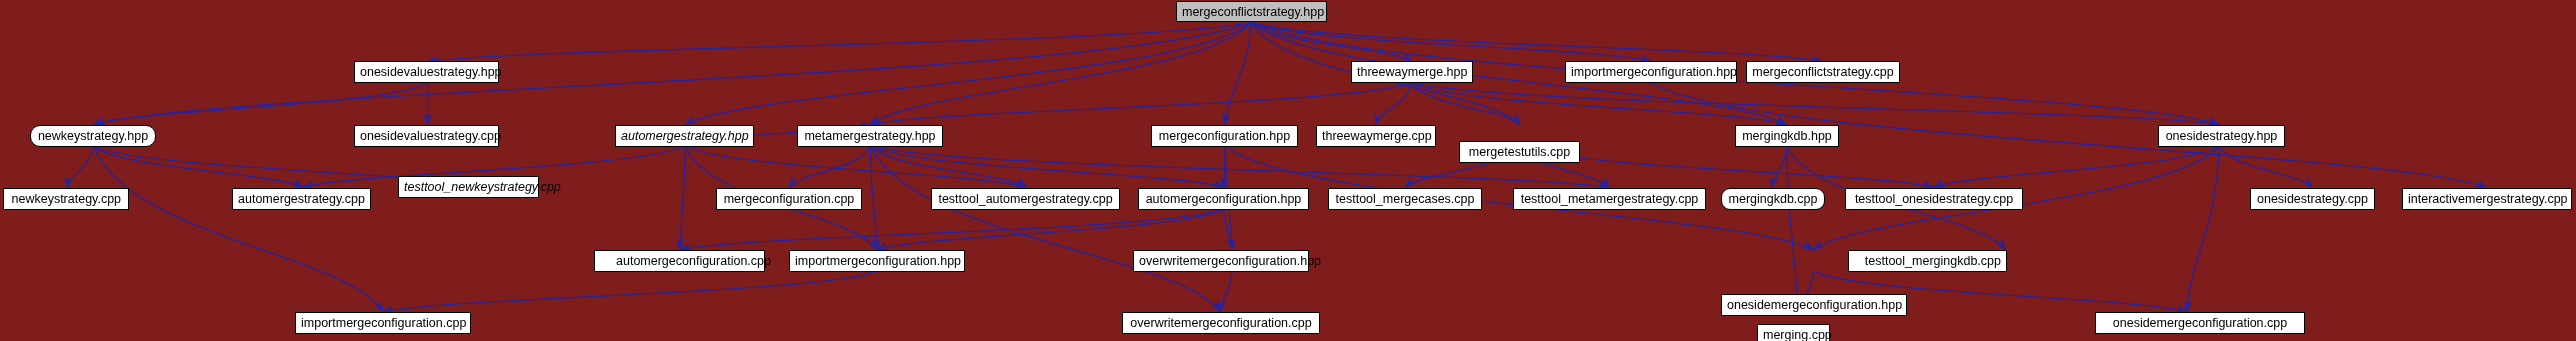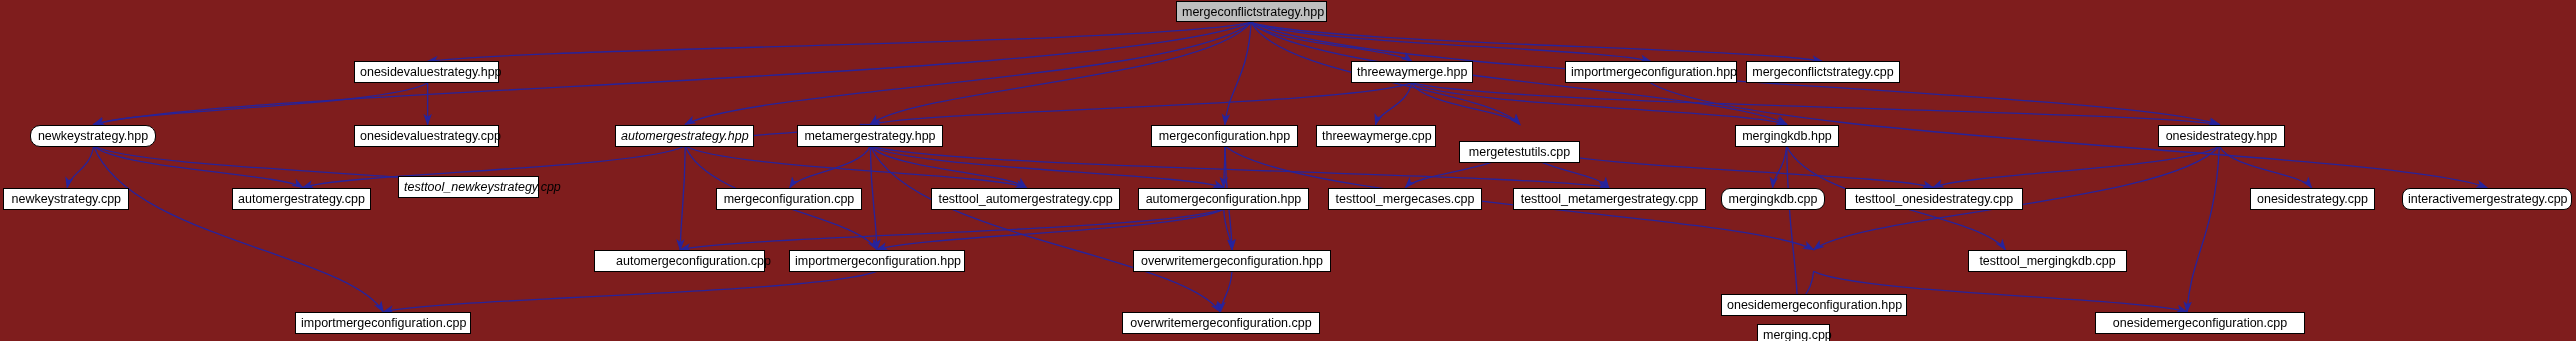--- a/index.html
+++ b/index.html
@@ -115,25 +115,25 @@
       <div class="node" style="left: 232px; top: 188px; width: 139px;">automergestrategy.cpp</div>
       <div class="node" style="left: 398px; top: 176px; width: 141px; font-style: italic;">testtool_newkeystrategy.cpp</div>
       <div class="node" style="left: 716px; top: 188px; width: 146px;">mergeconfiguration.cpp</div>
       <div class="node" style="left: 931px; top: 188px; width: 189px;">testtool_automergestrategy.cpp</div>
       <div class="node" style="left: 1138px; top: 188px; width: 171px;">automergeconfiguration.hpp</div>
       <div class="node" style="left: 1328px; top: 188px; width: 154px;">testtool_mergecases.cpp</div>
       <div class="node" style="left: 1513px; top: 188px; width: 193px;">testtool_metamergestrategy.cpp</div>
       <div class="node" style="left: 1721px; top: 188px; width: 104px; border-radius: 9px;">mergingkdb.cpp</div>
       <div class="node" style="left: 1845px; top: 188px; width: 178px;">testtool_onesidestrategy.cpp</div>
       <div class="node" style="left: 2250px; top: 188px; width: 125px;">onesidestrategy.cpp</div>
-      <div class="node" style="left: 2402px; top: 188px; width: 170px; border-radius: 8px;">interactivemergestrategy.cpp</div>
+      <div class="node" style="left: 2402px; top: 188px; width: 170px;">interactivemergestrategy.cpp</div>
       <div class="node" style="left: 594px; top: 250px; width: 171px; padding-left: 21px;">automergeconfiguration.cpp</div>
       <div class="node" style="left: 789px; top: 250px; width: 176px;">importmergeconfiguration.hpp</div>
-      <div class="node" style="left: 1133px; top: 250px; width: 198px;">overwritemergeconfiguration.hpp</div>
+      <div class="node" style="left: 1133px; top: 250px; width: 176px;">overwritemergeconfiguration.hpp</div>
       <div class="node" style="left: 1721px; top: 250px; width: 186px; margin-top: 44px;">onesidemergeconfiguration.hpp</div>
-      <div class="node" style="left: 1968px; top: 250px; width: 159px;">testtool_mergingkdb.cpp</div>
+      <div class="node" style="left: 1848px; top: 250px; width: 159px; text-align: right;">testtool_mergingkdb.cpp</div>
       <div class="node" style="left: 295px; top: 312px; width: 176px;">importmergeconfiguration.cpp</div>
       <div class="node" style="left: 1122px; top: 312px; width: 198px;">overwritemergeconfiguration.cpp</div>
       <div class="node" style="left: 1757px; top: 324px; width: 73px;">merging.cpp</div>
       <div class="node" style="left: 2095px; top: 312px; width: 210px;">onesidemergeconfiguration.cpp</div>
     </div>
 </div>
 
 
 </body></html>

